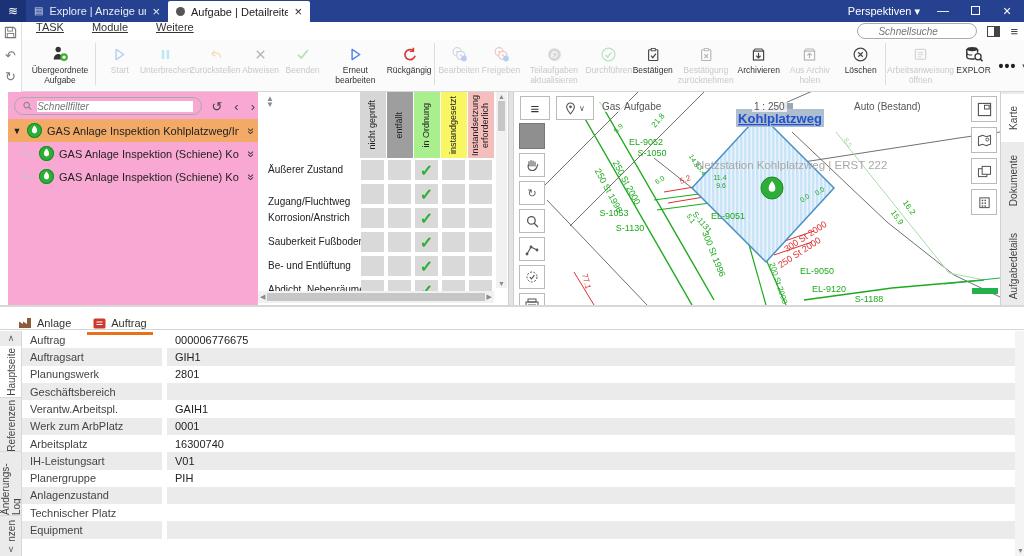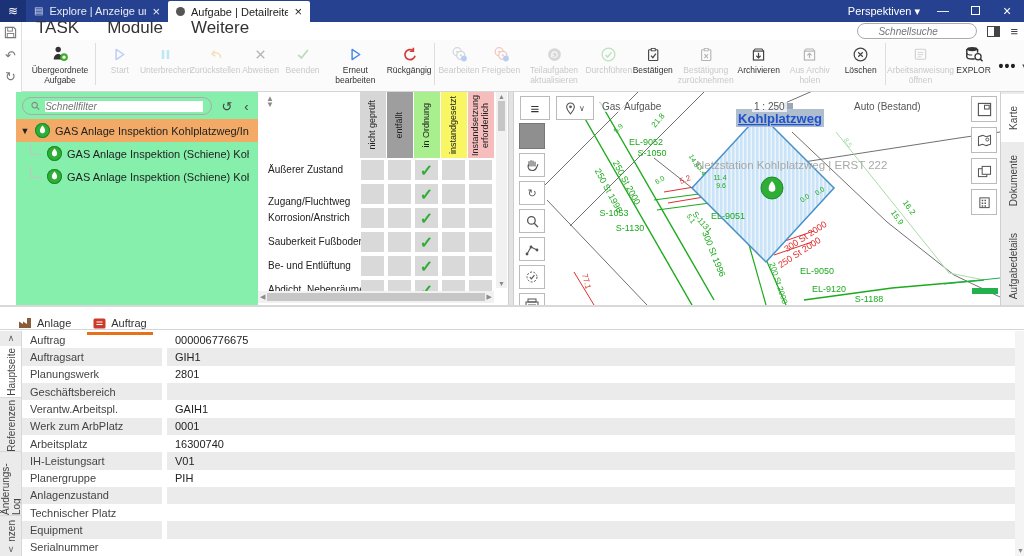--- a/index.html
+++ b/index.html
@@ -15,21 +15,21 @@
   .tab-close { font-size:13px; cursor:default; }
   .doc-tab.active .tab-close { color:#222; }
   .dot-icon { width:9px; height:9px; border-radius:50%; background:#555; flex:none; }
   #titlebar-right { margin-left:auto; display:flex; align-items:center; gap:14px; padding-right:8px; color:#fff; }
   #perspektiven { font-size:11px; }
   .winbtn { color:#fff; font-size:12px; width:18px; text-align:center; }
   .restore-box { width:9px; height:9px; border:1px solid #fff; display:inline-block; }
 
   
   #menubar { position:absolute; left:22px; top:22px; width:1002px; height:18px; background:#fff; display:flex; align-items:center; }
-  .menu-item { padding:0 14px; font-size:17px; color:#333; position:relative; height:24px; line-height:17px; }
+  .menu-item { padding:0 14px; font-size:11px; color:#333; position:relative; height:24px; line-height:17px;text-decoration:underline; }
   .menu-item.active::after { content:""; position:absolute; left:12px; right:18px; bottom:0; height:3px; background:#e8701a; }
   #menubar-right { margin-left:auto; display:flex; align-items:center; gap:10px; padding-right:6px; }
   .searchbox { display:flex; align-items:center; gap:12px; border:1px solid #aaa; border-radius:9px; height:16px; padding:0 8px; width:120px; background:#fff; }
   .searchbox input { border:none; outline:none; font-style:italic; font-size:10px; color:#888; width:90px; font-family:"Liberation Sans",sans-serif; background:transparent; }
   .mini-icon { color:#444; font-size:13px; line-height:1; }
   .split-icon { width:13px; height:11px; border:1px solid #444; position:relative; }
   .split-icon::after { content:""; position:absolute; right:0; top:0; bottom:0; width:5px; background:#444; }
 
   
   #leftrail { position:absolute; left:0; top:22px; width:22px; height:70px; background:#fff; border-right:1px solid #e0e0e0; display:flex; flex-direction:column; align-items:center; gap:8px; padding-top:4px; }
@@ -42,21 +42,21 @@
   .ribbon-label { font-size:8.5px; line-height:1.15; text-align:center; color:#333; margin-top:2px; }
   .ribbon-btn.disabled .ribbon-label { color:#c9c9c9; }
   .ribbon-btn.disabled .ribbon-icon { opacity:.38; }
   .ribbon-sep { width:1px; background:#ddd; margin:3px 3px 6px 3px; }
   #ribbon-extra { display:flex; align-items:center; gap:6px; padding:0 4px; }
   #ribbon-overflow { font-size:14px; font-weight:bold; letter-spacing:1px; color:#222; }
   #ribbon-caret { font-size:9px; color:#444; }
 
   
   #main { position:absolute; left:0; top:92px; width:1024px; height:213px; }
-  #tree-panel { position:absolute; left:16px; top:0; width:258px; height:213px; border-right:2px solid #c4b5fd; background:#86efac; }
+  #tree-panel { position:absolute; left:8px; top:0; width:258px; height:213px; border-right:4px solid #c4b5fd; background:#f9a8d4; }
   #tree-filter { display:flex; align-items:center; gap:6px; padding:5px 4px 4px 6px; }
   .filterbox { display:flex; align-items:center; gap:5px; border:1px solid #aaa; border-radius:9px; height:18px; padding:0 8px; flex:1; }
   .filterbox input { border:none; outline:none; font-style:italic; font-size:10px; color:#888; width:100%; font-family:"Liberation Sans",sans-serif; }
   .tree-toolbtn { color:#444; font-size:13px; padding:0 3px; }
   .tree-row { display:flex; align-items:center; height:23px; gap:5px; padding-right:4px; }
   .tree-row.selected { background:#f2aa66; }
   .expander { width:10px; text-align:center; font-size:9px; color:#222; margin-left:4px; }
   .connector { width:12px; height:12px; border-left:1px solid #c4c4c4; border-bottom:1px solid #c4c4c4; margin-left:14px; margin-top:-10px; }
   .tree-label { flex:1; white-space:nowrap; overflow:hidden; font-size:11px; color:#222; }
   .tree-chevron { transform:rotate(90deg); font-size:12px; color:#333; width:14px; text-align:center; }
@@ -752,21 +752,20 @@
           <div class="flabel">Technischer Platz</div>
           <div class="fgap"></div>
           <div class="fvalue"></div>
         </div>
         <div class="frow even">
           <div class="flabel">Equipment</div>
           <div class="fgap"></div>
           <div class="fvalue"></div>
         </div>
         <div class="frow">
-          <div class="flabel">Serialnummer</div>
           <div class="fgap"></div>
           <div class="fvalue"></div>
         </div>
       </div>
     <div id="bottom-scroll">
         <span class="scroll-arrow">▼</span>
       </div>
   </div>
 
 </div>

